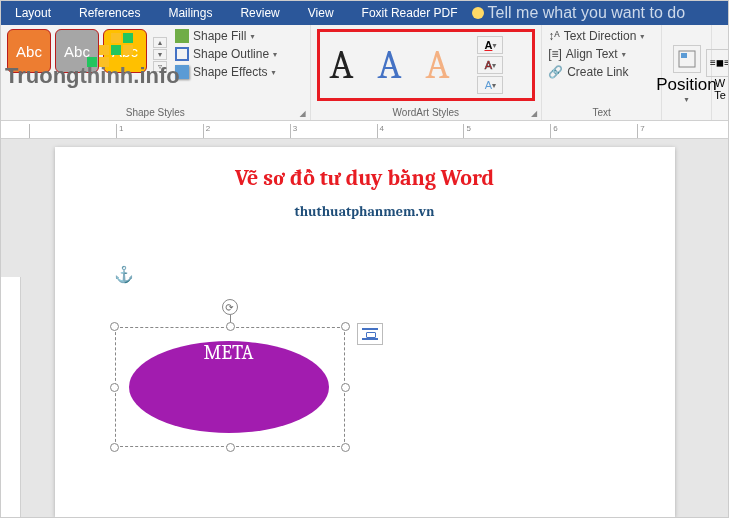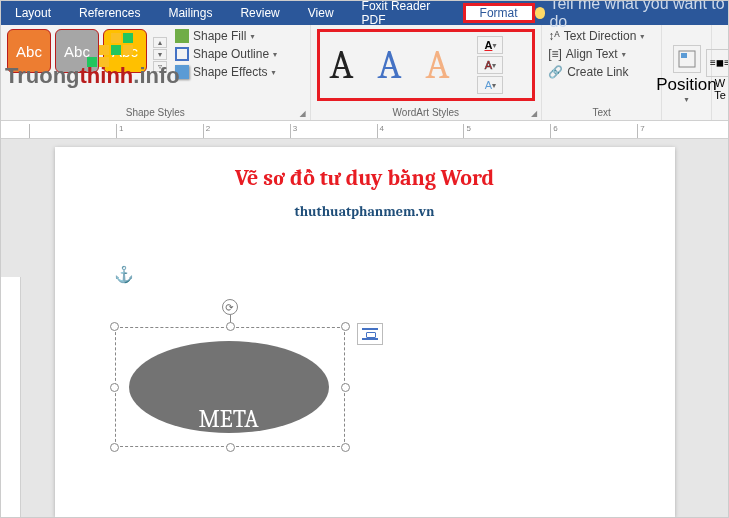--- a/index.html
+++ b/index.html
@@ -41,21 +41,21 @@
 .wa3 { color: #f4b183; }
 .wa-side { display: flex; flex-direction: column; gap: 2px; margin-left: 4px; }
 .wa-side .btn { width: 26px; height: 18px; border: 1px solid #ccc; display: flex; align-items: center; justify-content: center; font-size: 11px; }
 .link-ic { font-size: 12px; }
 
 .position-group { display: flex; flex-direction: column; align-items: center; justify-content: center; }
 .pos-icon { width: 28px; height: 28px; border: 1px solid #ccc; display: flex; align-items: center; justify-content: center; }
 
 .watermark { position: absolute; top: 62px; left: 4px; font-size: 22px; font-weight: 700; font-family: Arial, sans-serif; z-index: 20; }
 .wm-t { color: #6b6b6b; }
-.wm-g { color: #b91c1c; margin-top: 16px; }
+.wm-g { color: #737373; margin-top: 16px; }
 .wm-logo { position: absolute; top: 30px; left: 82px; z-index: 19; }
 
 .ruler { background: #fff; height: 18px; border-bottom: 1px solid #d0d0d0; font-size: 8px; color: #888; display: flex; align-items: flex-end; padding-left: 28px; overflow: hidden; }
 .ruler-bg { position: absolute; left: 28px; right: 4px; height: 14px; display: flex; }
 .rseg { flex: 1; border-left: 1px solid #bbb; font-size: 8px; color: #888; text-align: left; padding-left: 2px; }
 
 .doc-area { background: #e6e6e6; height: 380px; display: flex; justify-content: center; padding-top: 8px; position: relative; }
 .page { background: #fff; width: 620px; height: 370px; box-shadow: 0 1px 4px rgba(0,0,0,.25); position: relative; padding: 18px 20px; }
 .title-t { color: #e81c23; font-family: Cambria, serif; font-size: 22px; font-weight: bold; text-align: center; }
 .sub-t { color: #1f4e79; font-family: Cambria, serif; font-size: 14px; font-weight: bold; text-align: center; margin-top: 12px; }
@@ -63,37 +63,36 @@
 
 .shape-sel { position: absolute; left: 60px; top: 180px; width: 230px; height: 120px; }
 .sel-box { position: absolute; inset: 0; border: 1px dashed #888; }
 .handle { width: 9px; height: 9px; background: #fff; border: 1px solid #888; border-radius: 50%; position: absolute; }
 .h-tl { left: -5px; top: -5px; } .h-tr { right: -5px; top: -5px; }
 .h-bl { left: -5px; bottom: -5px; } .h-br { right: -5px; bottom: -5px; }
 .h-t { left: 50%; top: -5px; margin-left: -4px; } .h-b { left: 50%; bottom: -5px; margin-left: -4px; }
 .h-l { left: -5px; top: 50%; margin-top: -4px; } .h-r { right: -5px; top: 50%; margin-top: -4px; }
 .rot { position: absolute; left: 50%; top: -28px; margin-left: -8px; width: 16px; height: 16px; border: 1px solid #888; border-radius: 50%; display: flex; align-items: center; justify-content: center; font-size: 10px; color: #666; }
 .rot-line { position: absolute; left: 50%; top: -12px; width: 1px; height: 8px; background: #888; }
-.ellipse { position: absolute; left: 14px; top: 14px; width: 200px; height: 92px; background: #737373; border-radius: 50%; display: flex; align-items: flex-end; justify-content: center; color: #fff; font-family: Cambria, serif; font-size: 24px; }
+.ellipse { position: absolute; left: 14px; top: 14px; width: 200px; height: 92px; background: #a21caf; border-radius: 50%; display: flex; align-items: flex-start; justify-content: center; color: #fff; font-family: Cambria, serif; font-size: 20px; }
 .layout-btn { position: absolute; right: -38px; top: -4px; width: 26px; height: 22px; border: 1px solid #bbb; background: #fff; display: flex; align-items: center; justify-content: center; }
 .layout-ic { width: 16px; height: 12px; border-top: 2px solid #4472c4; border-bottom: 2px solid #4472c4; position: relative; }
 .layout-ic::after { content: ""; position: absolute; left: 4px; top: 2px; width: 8px; height: 4px; border: 1px solid #4472c4; border-radius: 1px; }
 .vr { position: absolute; left: 0; top: 138px; bottom: 0; width: 20px; background: #fff; border-right: 1px solid #d0d0d0; }
 </style>
 </head>
 <body>
 
 <div class="tab-bar">
   <div class="tab">Layout</div>
   <div class="tab">References</div>
   <div class="tab">Mailings</div>
   <div class="tab">Review</div>
   <div class="tab">View</div>
   <div class="tab">Foxit Reader PDF</div>
-  <div class="tab active format-hl">Format</div>
   <div class="tell-me">
     <span class="bulb"></span>
     <span>Tell me what you want to do</span>
   </div>
 </div>
 
 <div class="ribbon">
 
   <div class="group" style="width:310px">
     <div style="display:flex">

